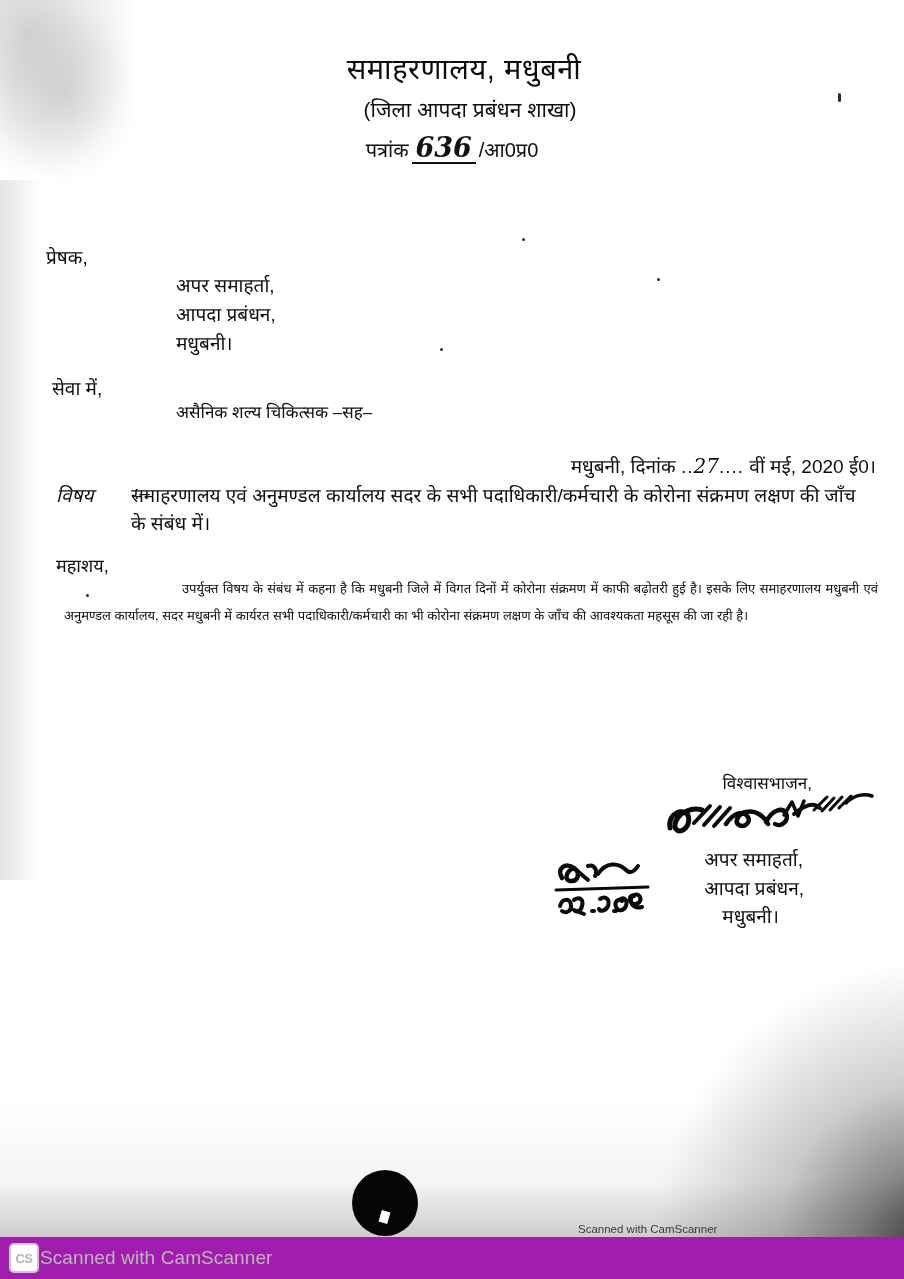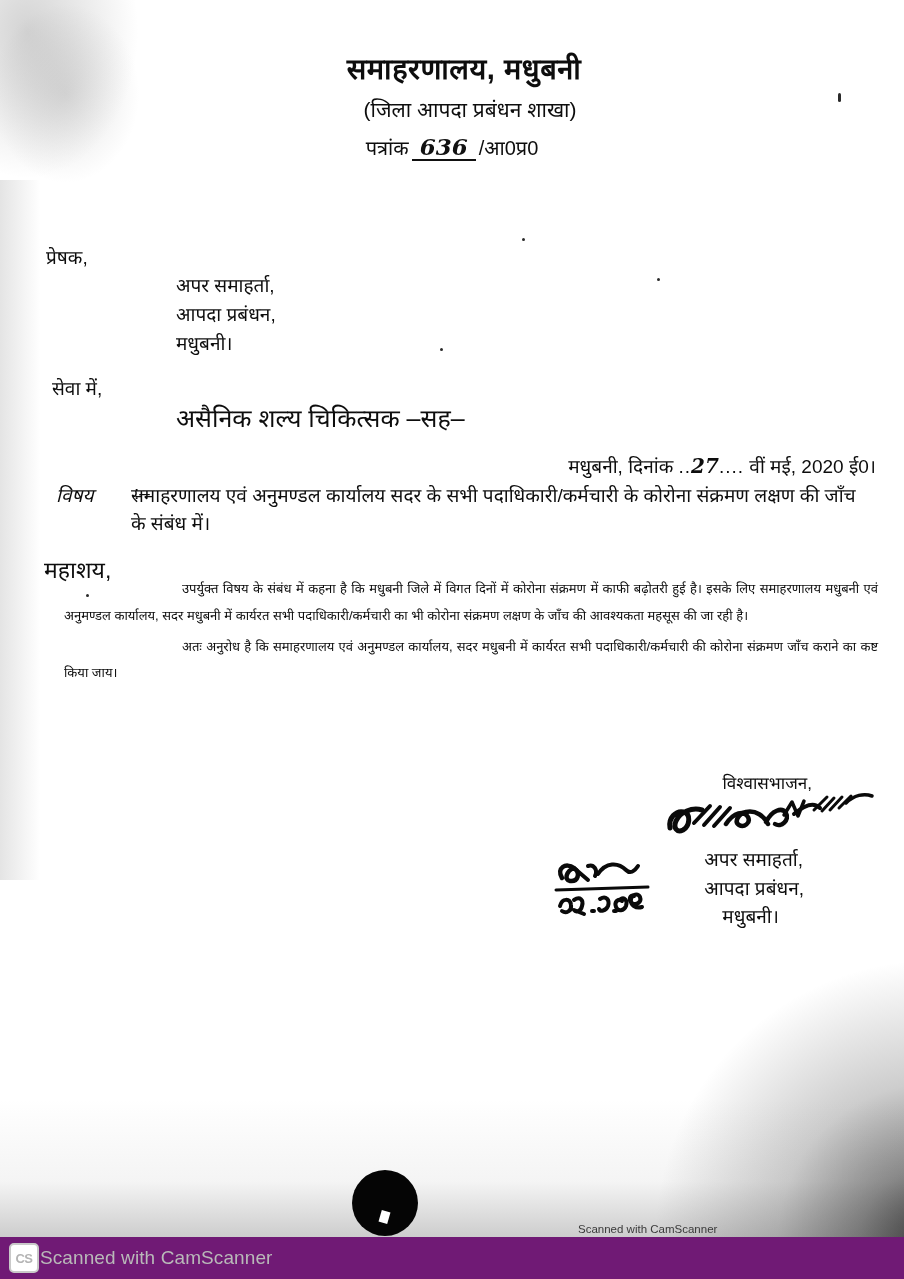--- a/index.html
+++ b/index.html
@@ -90,21 +90,21 @@
     z-index: 4;
     pointer-events: none;
   }
 
   
   .doc { position: relative; z-index: 10; }
 
   .header { text-align: center; }
   .title-main {
     font-size: 29px;
-    font-weight: bold;
+    font-weight: normal;
     letter-spacing: 0.5px;
     margin-top: 48px;
     margin-left: 24px;
   }
   .title-sub {
     font-size: 21px;
     margin-top: 8px;
     padding-left: 36px;
   }
   .letter-no {
@@ -115,21 +115,21 @@
     font-family: "DejaVu Serif", serif;
     font-style: italic;
     font-weight: bold;
     color: #111;
   }
   .letter-no .num {
     display: inline-block;
     min-width: 64px;
     border-bottom: 2px solid #111;
     text-align: center;
-    font-size: 23px;
+    font-size: 27px;
     line-height: 1.05;
     margin: 0 3px;
   }
 
   .from-label {
     position: absolute;
     left: 46px;
     top: 196px;
     font-size: 19px;
   }
@@ -144,35 +144,35 @@
   .to-label {
     position: absolute;
     left: 52px;
     top: 327px;
     font-size: 19px;
   }
   .to-block {
     position: absolute;
     left: 176px;
     top: 352px;
-    font-size: 25px;
+    font-size: 17px;
     line-height: 1.5;
   }
 
   .dateline {
     position: absolute;
     right: 28px;
     top: 405px;
     font-size: 19px;
     white-space: nowrap;
   }
   .dateline .dots { letter-spacing: 1px; }
   .dateline .dnum {
     font-family: "DejaVu Serif", serif;
-    font-weight: bold;
+    font-weight: normal;
     font-style: italic;
     font-size: 20px;
   }
 
   .subject-row {
     position: absolute;
     left: 56px;
     top: 434px;
     right: 30px;
     font-size: 19px;
@@ -184,23 +184,23 @@
     font-style: italic;
   }
   .subject-colon { position: absolute; left: 78px; top: 0; }
   .subject-text {
     margin-left: 75px;
     line-height: 1.45;
   }
 
   .salutation {
     position: absolute;
-    left: 44px;
+    left: 56px;
     top: 505px;
-    font-size: 23px;
+    font-size: 18px;
   }
 
   .body {
     position: absolute;
     left: 64px;
     right: 26px;
     top: 528px;
     font-size: 13px;
     line-height: 2.06;
     text-align: justify;
@@ -238,21 +238,21 @@
     width: 128px;
     height: 70px;
     z-index: 12;
   }
 
   
   .cs-bar {
     position: absolute;
     left: 0; right: 0; bottom: 0;
     height: 42px;
-    background: #701a75;
+    background: #a21caf;
     z-index: 60;
     display: flex;
     align-items: center;
   }
   .cs-logo {
     width: 26px; height: 26px;
     margin-left: 9px;
     border-radius: 5px;
     background: #ffffff;
     border: 2px solid #c9c9c9;
@@ -328,21 +328,20 @@
     <div class="subject-row">
       <span class="subject-label">विषय</span>
       <span class="subject-colon">:–</span>
       <div class="subject-text">समाहरणालय एवं अनुमण्डल कार्यालय सदर के सभी पदाधिकारी/कर्मचारी के कोरोना संक्रमण लक्षण की जॉंच के संबंध में।</div>
     </div>
 
     <div class="salutation">महाशय,</div>
 
     <div class="body">
       <p>उपर्युक्त विषय के संबंध में कहना है कि मधुबनी जिले में विगत दिनों में कोरोना संक्रमण में काफी बढ़ोतरी हुई है। इसके लिए समाहरणालय मधुबनी एवं अनुमण्डल कार्यालय, सदर मधुबनी में कार्यरत सभी पदाधिकारी/कर्मचारी का भी कोरोना संक्रमण लक्षण के जाँच की आवश्यकता महसूस की जा रही है।</p>
-      <p>अतः अनुरोध है कि समाहरणालय एवं अनुमण्डल कार्यालय, सदर मधुबनी में कार्यरत सभी पदाधिकारी/कर्मचारी की कोरोना संक्रमण जॉंच कराने का कष्ट किया जाय।</p>
     </div>
 
     <div class="sig-closing">विश्वासभाजन,</div>
 
     <svg class="sig-scribble" viewBox="0 0 215 62">
       <g fill="none" stroke="#0a0a0a" stroke-linecap="round" stroke-linejoin="round">
         <path d="M6,38 C4,28 12,20 20,22 C27,24 26,36 19,40 C13,43 9,38 12,31 C16,22 28,17 38,20" stroke-width="5"></path>
         <path d="M30,33 L46,16 M40,35 L56,17 M50,36 L66,18" stroke-width="4"></path>
         <path d="M62,34 C70,22 80,20 84,27 C87,33 80,38 75,35 C70,32 74,24 82,22 C92,20 100,26 104,34" stroke-width="4.5"></path>
         <path d="M102,32 C108,20 118,17 122,23 C126,30 117,38 111,34" stroke-width="4.5"></path>

